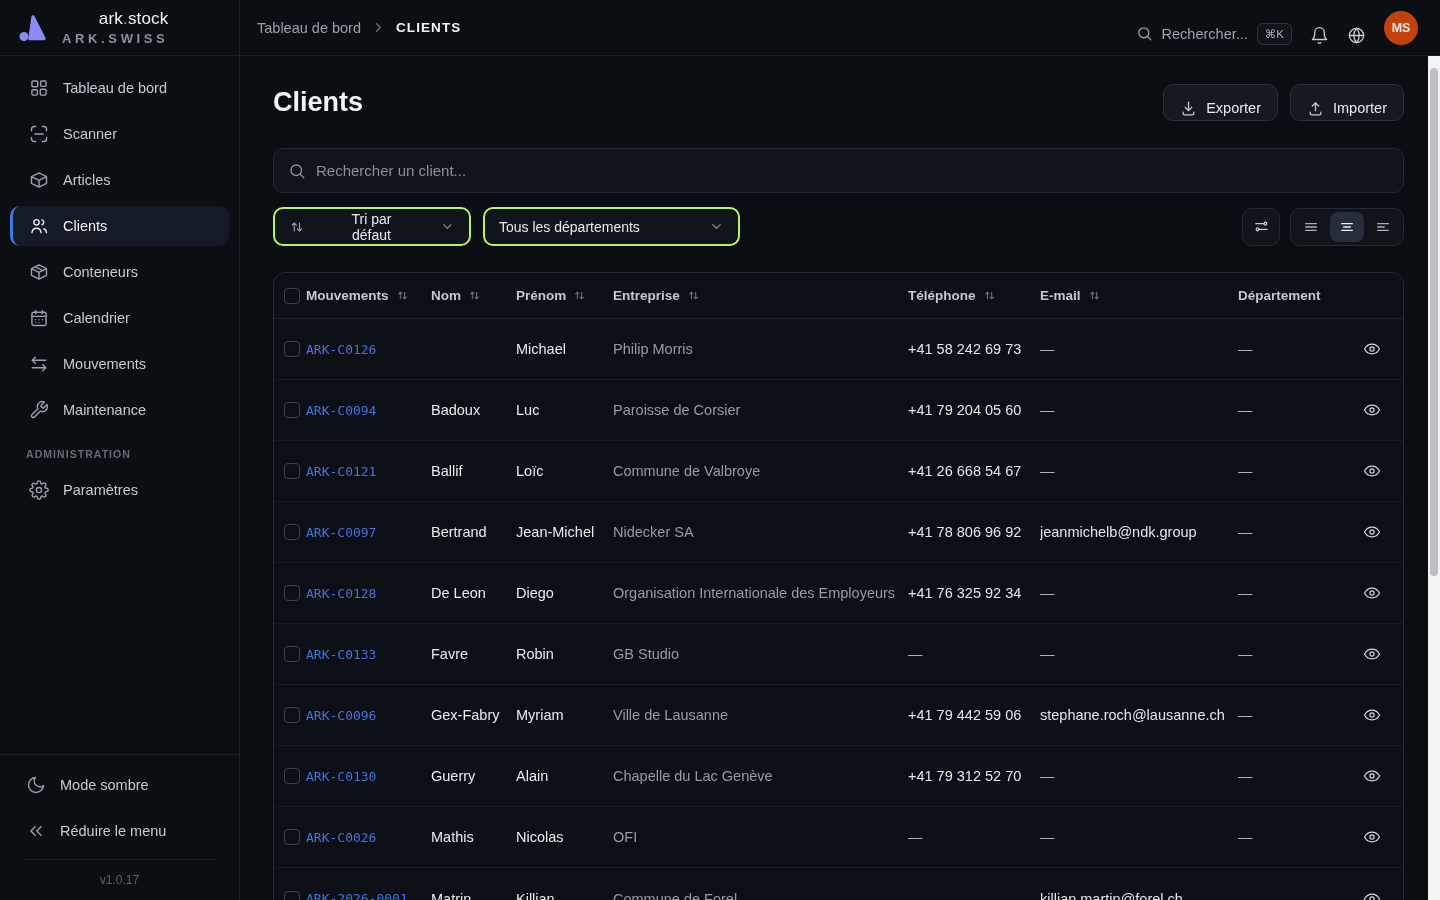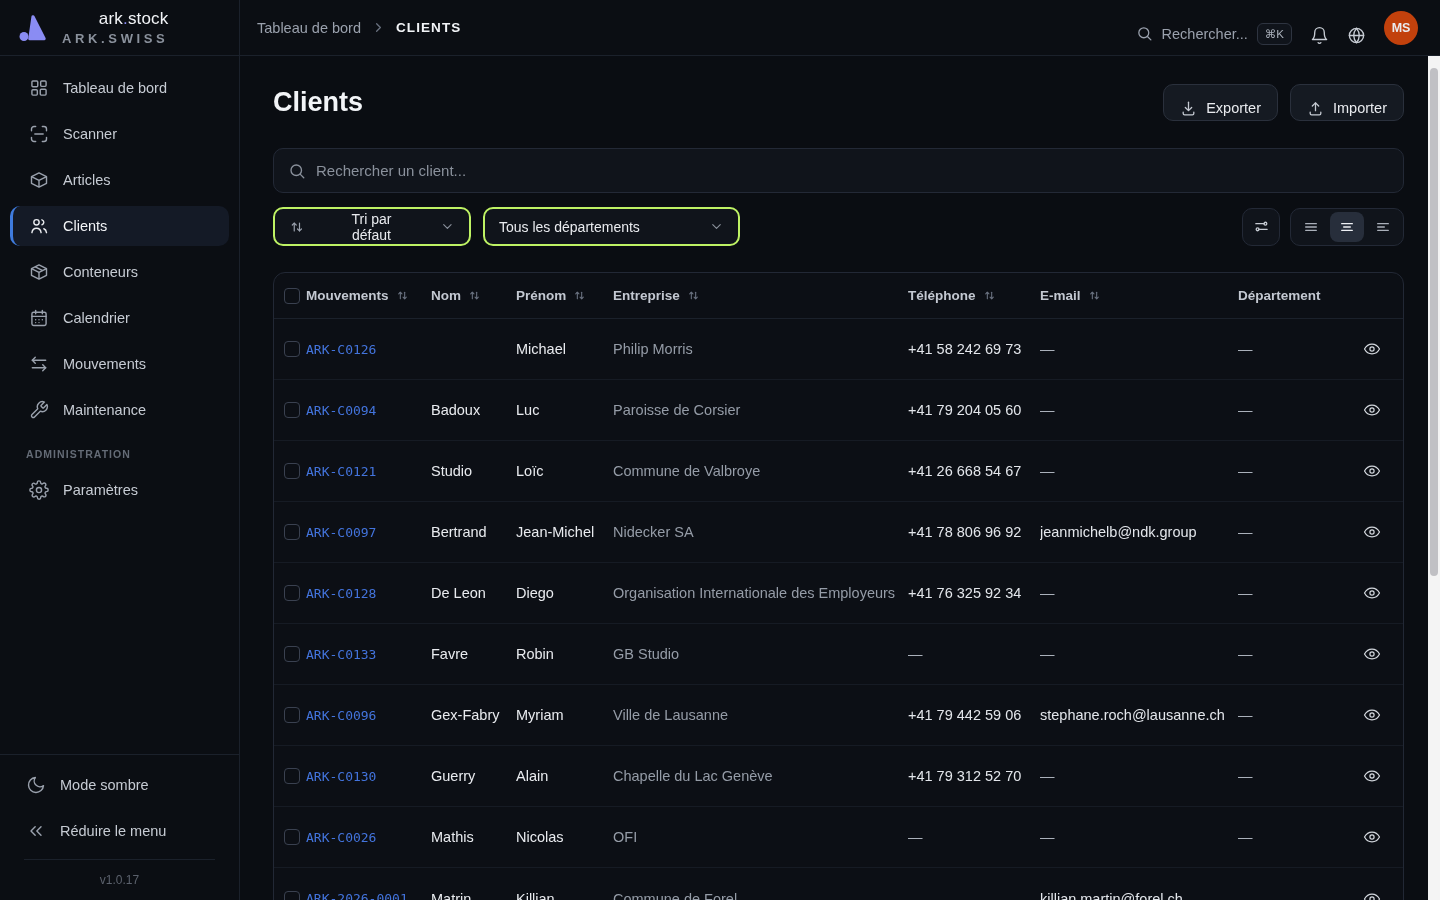--- a/index.html
+++ b/index.html
@@ -504,21 +504,21 @@
                   <path d="M2 12s3.5-6.5 10-6.5S22 12 22 12s-3.5 6.5-10 6.5S2 12 2 12z"></path>
                   <circle cx="12" cy="12" r="2.8"></circle>
                 </svg>
               </button>
             </span>
           </div>
 
           <div class="tgrid trow">
             <span class="cb"></span>
             <a class="cell id">ARK-C0121</a>
-            <span class="cell nom">Studio</span>
+            <span class="cell nom">Ballif</span>
             <span class="cell prenom">Loïc</span>
             <span class="cell ent">Commune de Valbroye</span>
             <span class="cell tel">+41 26 668 54 67</span>
             <span class="cell email dash">—</span>
             <span class="cell dept dash">—</span>
             <span class="actions">
               <button class="eye-btn">
                 <svg viewBox="0 0 24 24" width="18" height="18" fill="none" stroke="currentColor" stroke-width="1.6" stroke-linecap="round" stroke-linejoin="round">
                   <path d="M2 12s3.5-6.5 10-6.5S22 12 22 12s-3.5 6.5-10 6.5S2 12 2 12z"></path>
                   <circle cx="12" cy="12" r="2.8"></circle>

